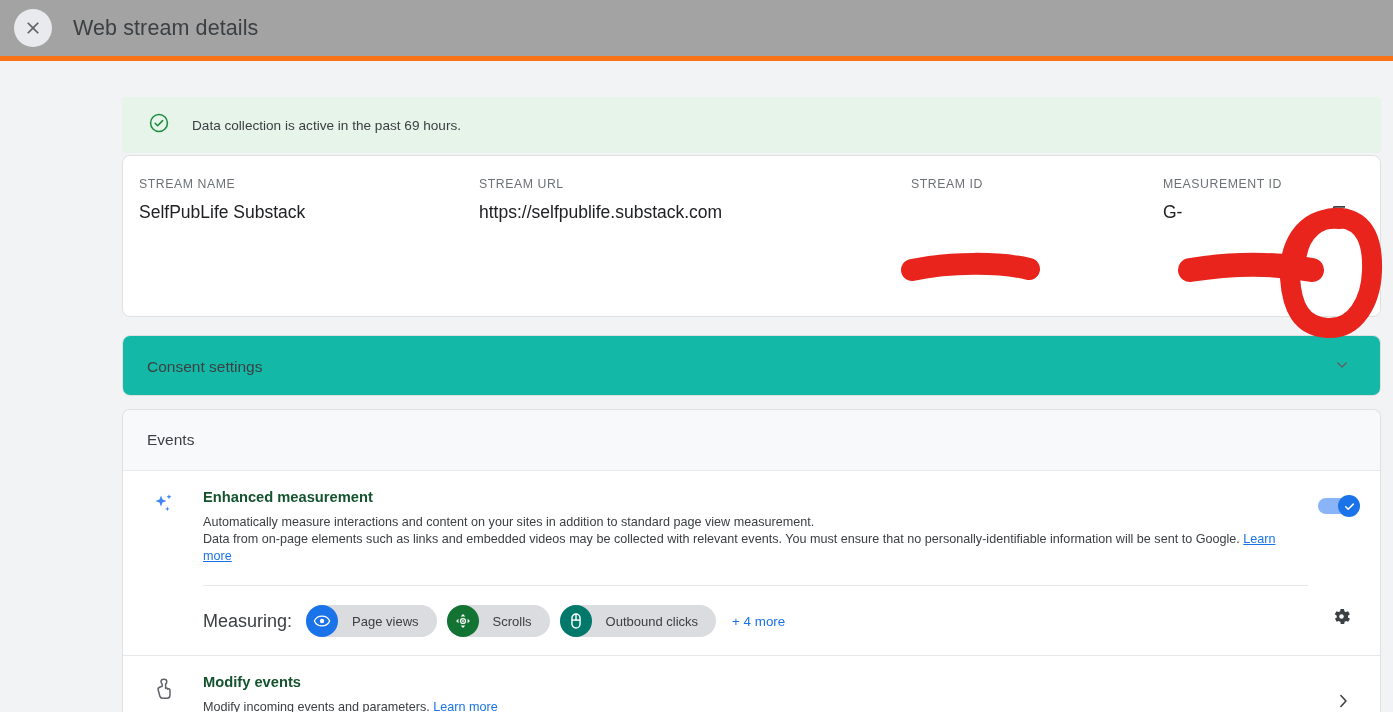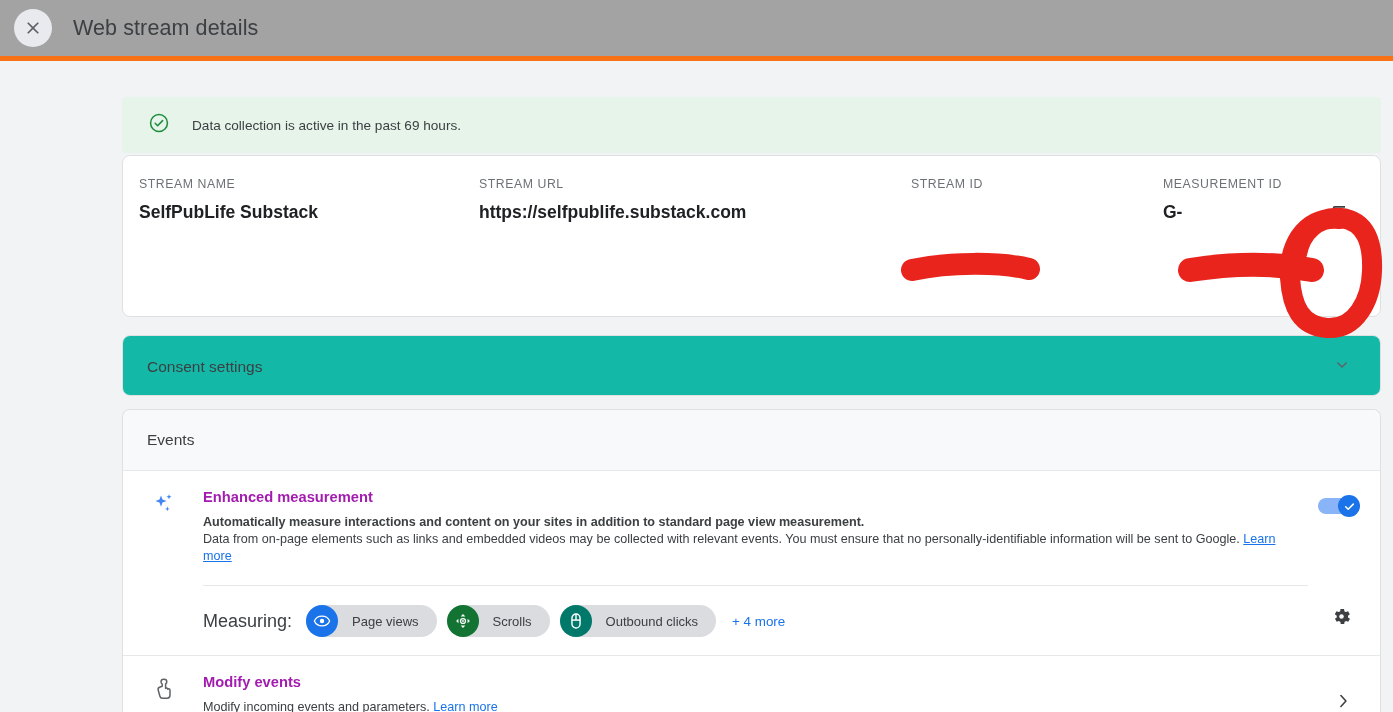--- a/index.html
+++ b/index.html
@@ -105,21 +105,21 @@
   }
   .field-label {
     font-size: 12.3px;
     color: #6d7175;
     letter-spacing: .55px;
     white-space: nowrap;
   }
   .field-value {
     margin-top: 11px;
     font-size: 17.5px;
-    font-weight: bold;
+    font-weight: normal;
     color: #202124;
     white-space: nowrap;
   }
   #f-name { left: 16px; }
   #f-url  { left: 356px; }
   #f-sid  { left: 788px; }
   #f-mid  { left: 1040px; }
   .copy-btn {
     position: absolute;
     top: 44px; right: 22px;
@@ -146,30 +146,30 @@
   .row-icon {
     width: 34px;
     flex: 0 0 34px;
     padding-top: 3px;
     display: flex; justify-content: center;
   }
   .row-main { flex: 1 1 auto; padding-left: 22px; padding-right: 10px; }
   .row-title {
     font-size: 14.7px;
     font-weight: bold;
-    color: #a21caf;
+    color: #14532d;
     margin-bottom: 9px;
   }
   .row-desc {
     font-size: 12.6px;
     color: #3c4043;
     line-height: 17px;
     max-width: 1075px;
   }
-  .row-desc .bold { font-weight: bold; margin-top: 11px; }
+  .row-desc .bold { font-weight: normal; margin-top: 11px; }
   a.link { color: #1a73e8; text-decoration: underline; cursor: pointer; }
 
   .row-right {
     flex: 0 0 auto;
     display: flex; align-items: flex-start;
     padding-top: 4px;
   }
 
   
   .toggle {

